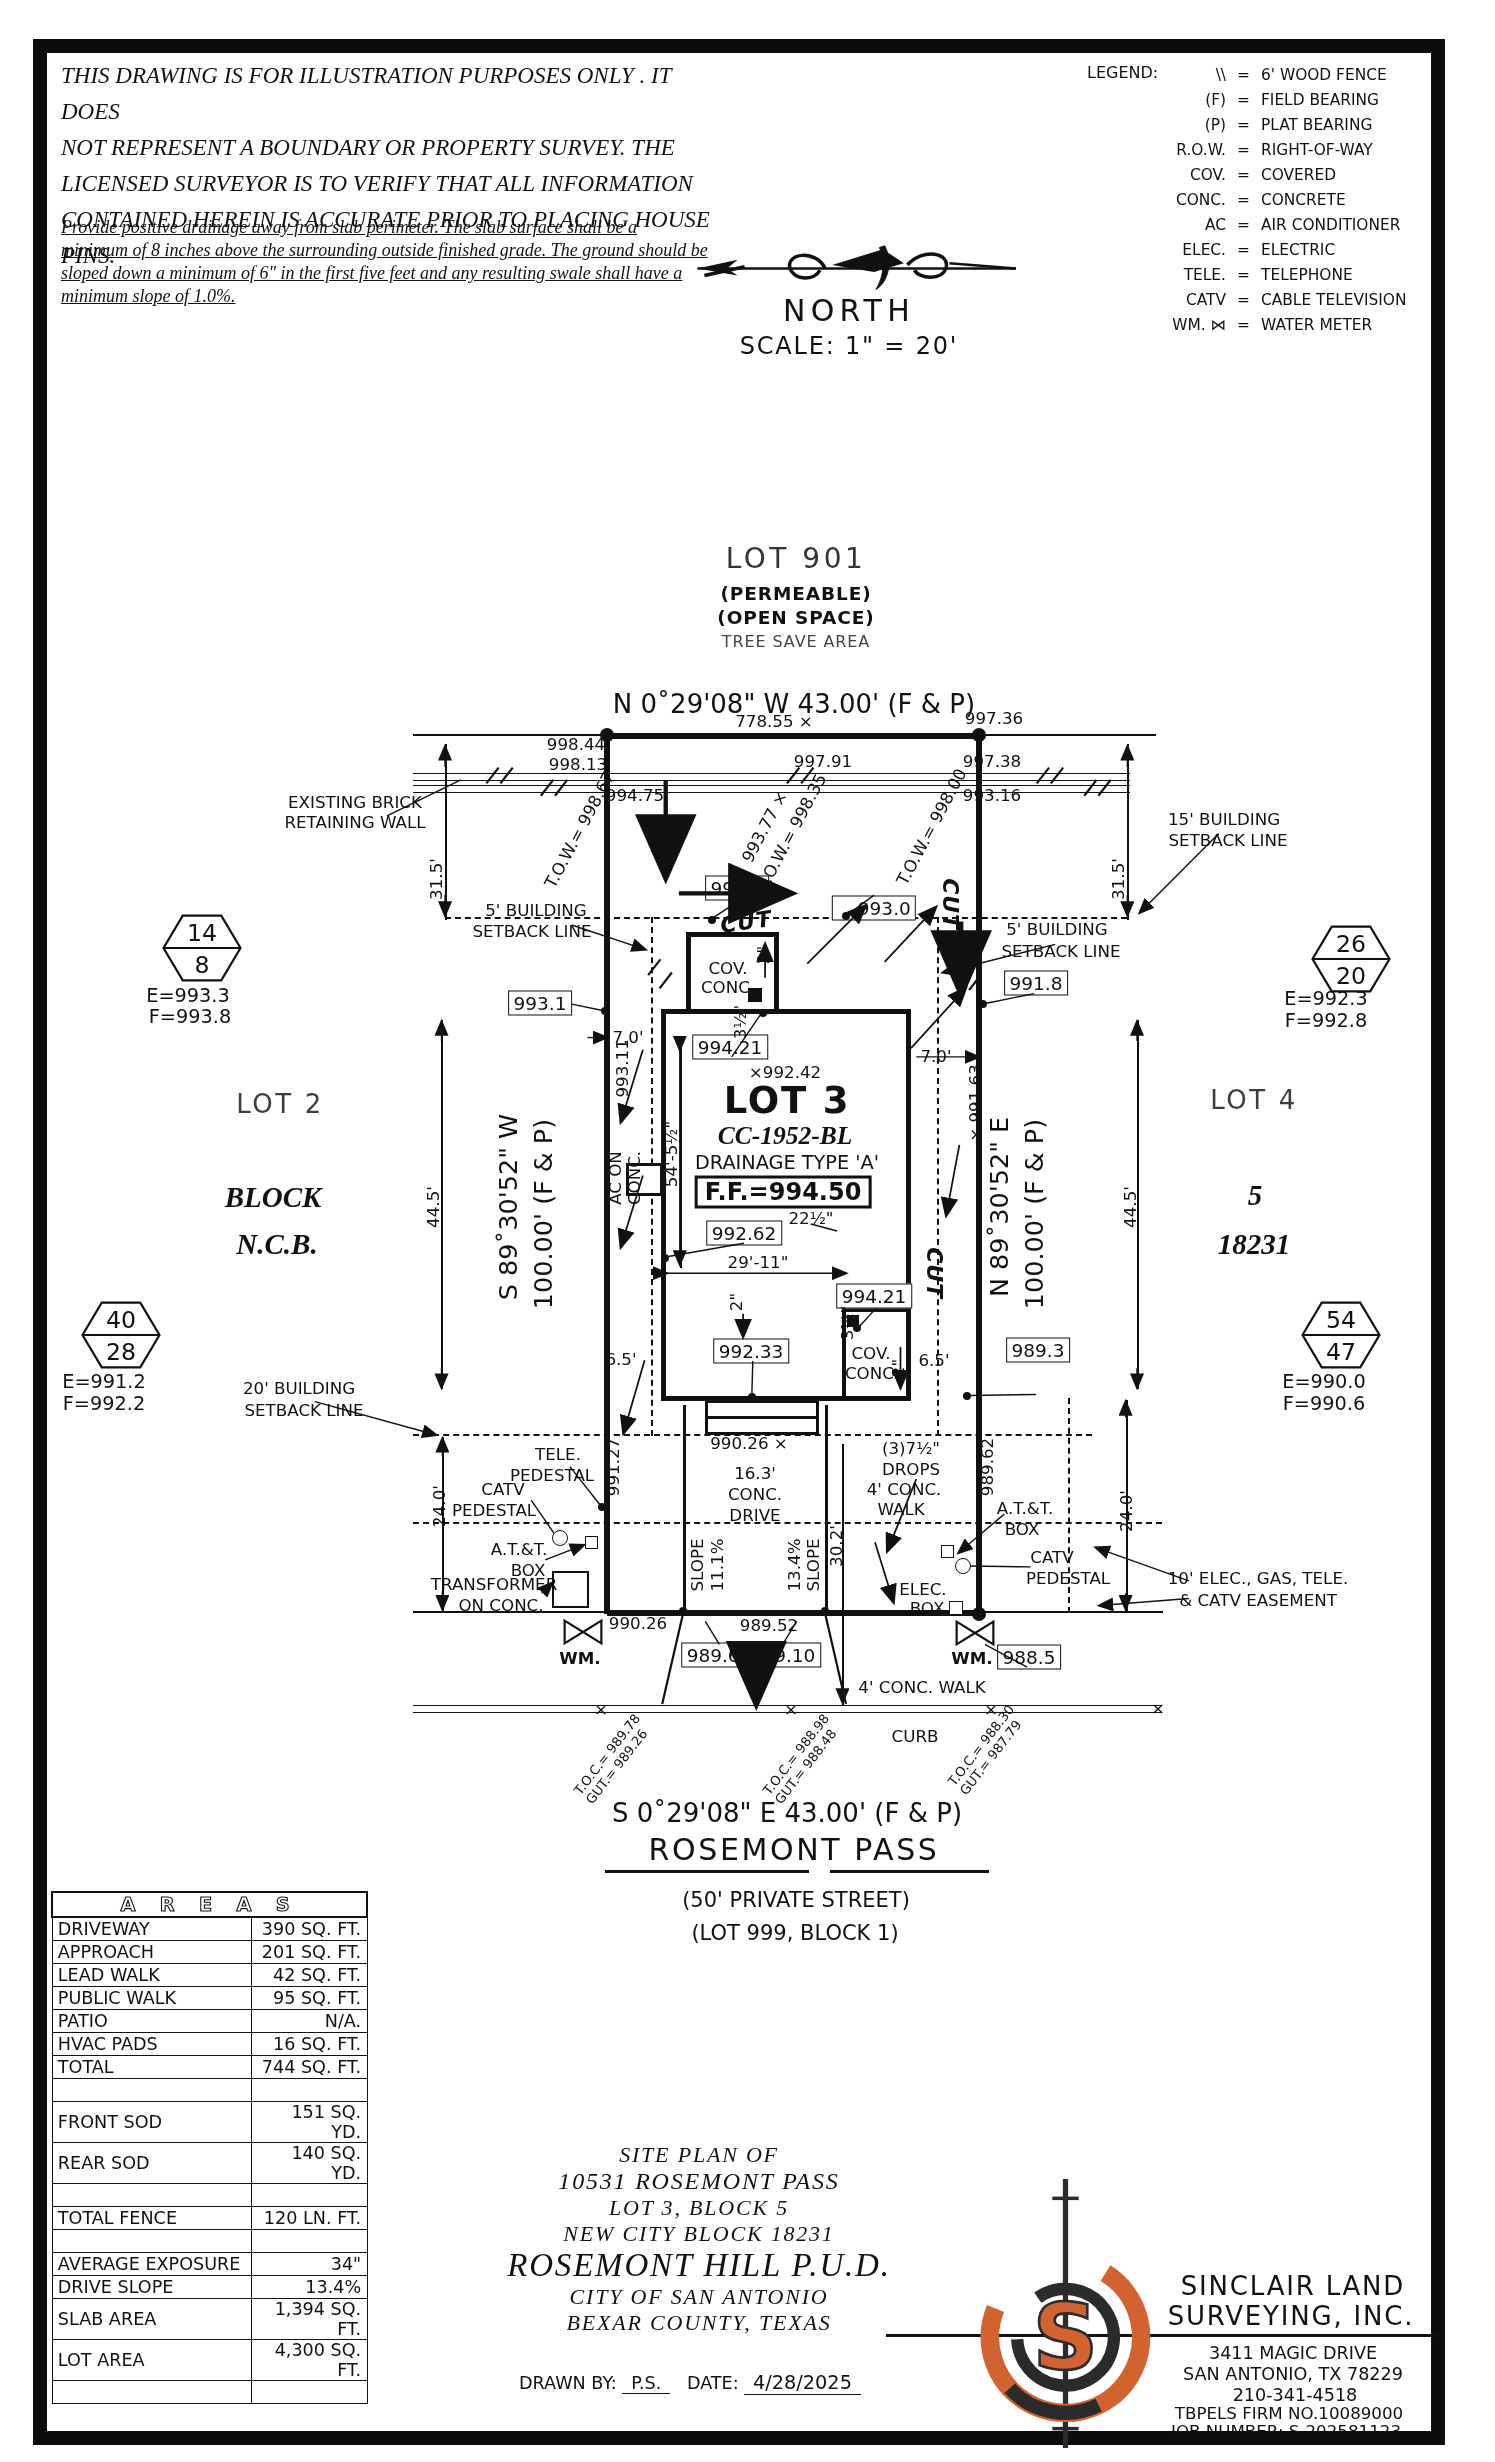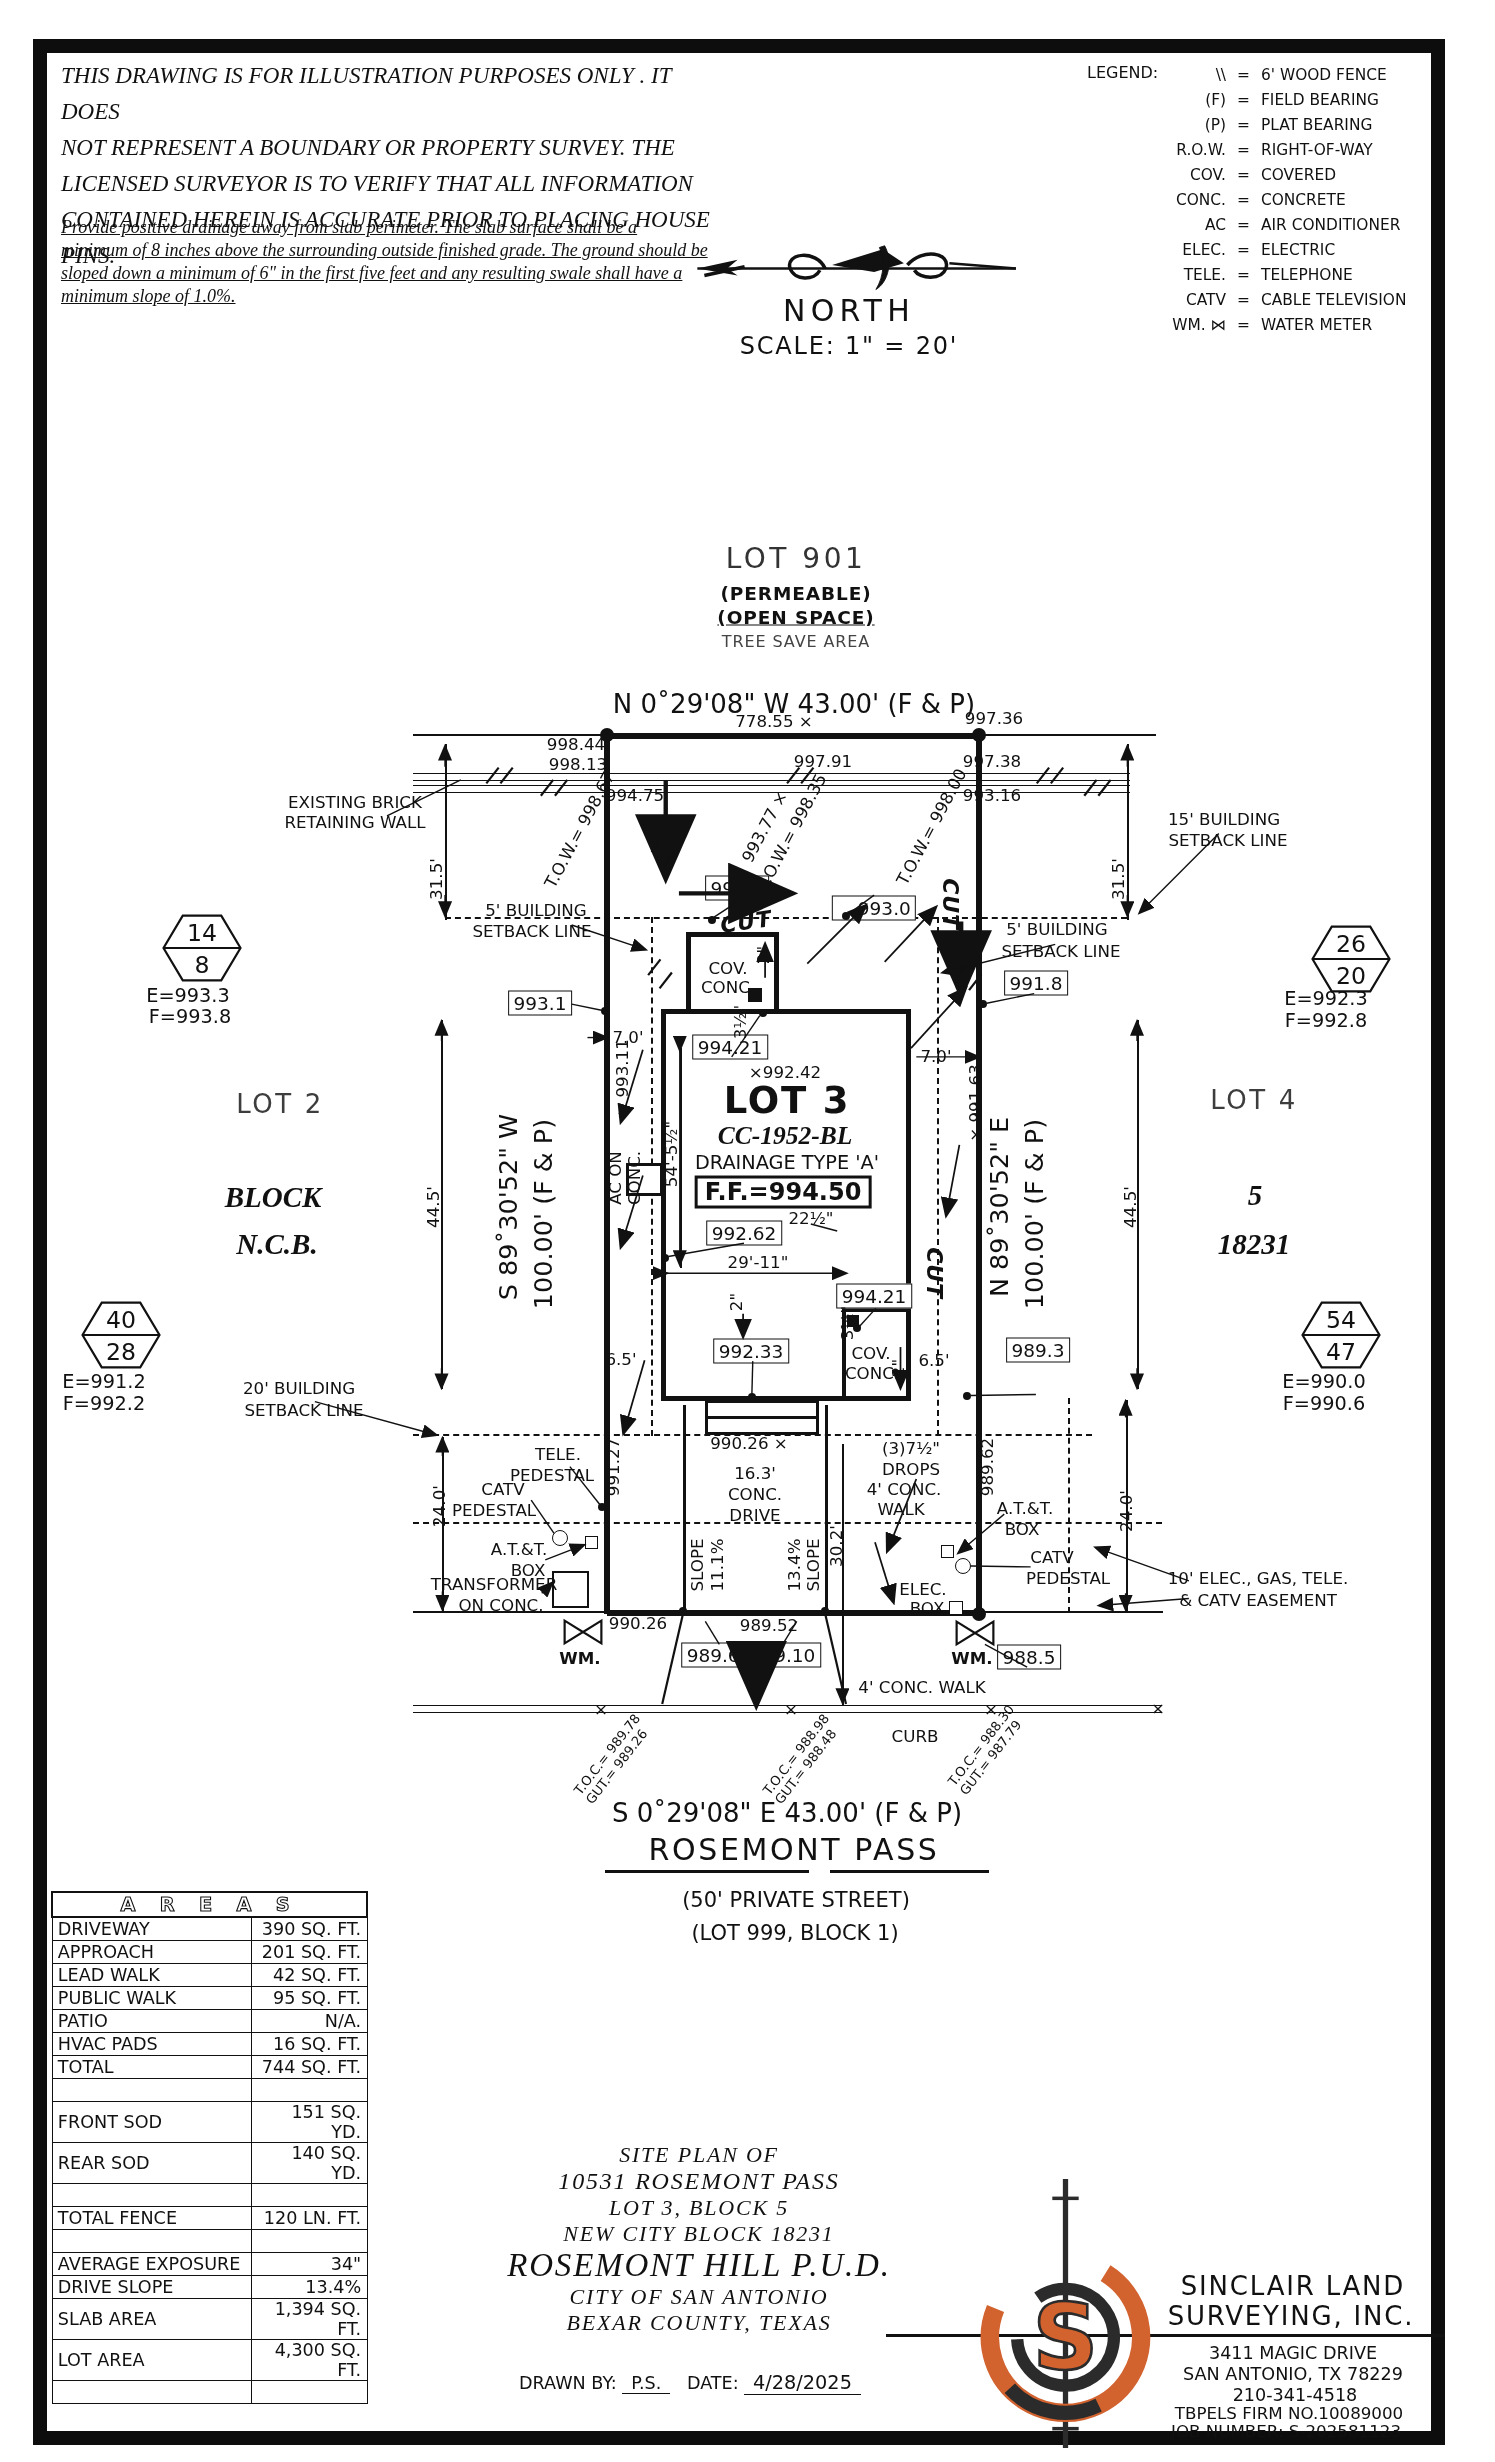--- a/index.html
+++ b/index.html
@@ -140,21 +140,21 @@
     <path d="M166,32 L224,14 L248,30 L214,40 Z" fill="#111"></path>
     <path d="M226,10 C236,28 230,52 216,60 C226,44 226,24 220,12 Z" fill="#111" stroke="#111"></path>
     <path d="M252,32 C270,12 302,18 296,36 C291,50 266,48 260,38" fill="none" stroke="#111" stroke-width="4"></path>
     <line x1="300" y1="30" x2="376" y2="36" stroke="#111" stroke-width="3"></line>
   </svg>
   <div class="abs ctr north-t" style="left:849px;top:310px;">NORTH</div>
   <div class="abs ctr scale-t" style="left:849px;top:346px;">SCALE: 1" = 20'</div>
 
   <div class="abs ctr lot901-1" style="left:796px;top:558px;">LOT 901</div>
   <div class="abs ctr lot901-2" style="left:796px;top:593px;font-weight:bold;">(PERMEABLE)</div>
-  <div class="abs ctr lot901-2" style="left:796px;top:617px;font-weight:bold;text-decoration:underline;">(OPEN SPACE)</div>
+  <div class="abs ctr lot901-2" style="left:796px;top:617px;font-weight:bold;">(OPEN SPACE)</div>
   <div class="abs ctr lot901-3" style="left:796px;top:641px;">TREE SAVE AREA</div>
 
   <div class="abs ctr brgmain" style="left:794px;top:704px;">N 0˚29'08" W 43.00' (F &amp; P)</div>
   <div class="abs ctr brgmain" style="left:787px;top:1813px;">S 0˚29'08" E 43.00' (F &amp; P)</div>
   <div class="abs ctr street2" style="left:794px;top:1849px;">ROSEMONT PASS</div>
   <div class="abs ctr street3" style="left:796px;top:1900px;">(50' PRIVATE STREET)</div>
   <div class="abs ctr street3" style="left:795px;top:1933px;">(LOT 999, BLOCK 1)</div>
 
   <div id="plat-lines">
       <div class="hl" style="left: 607px; top: 733px; width: 375px; height: 6.2px;"></div>

